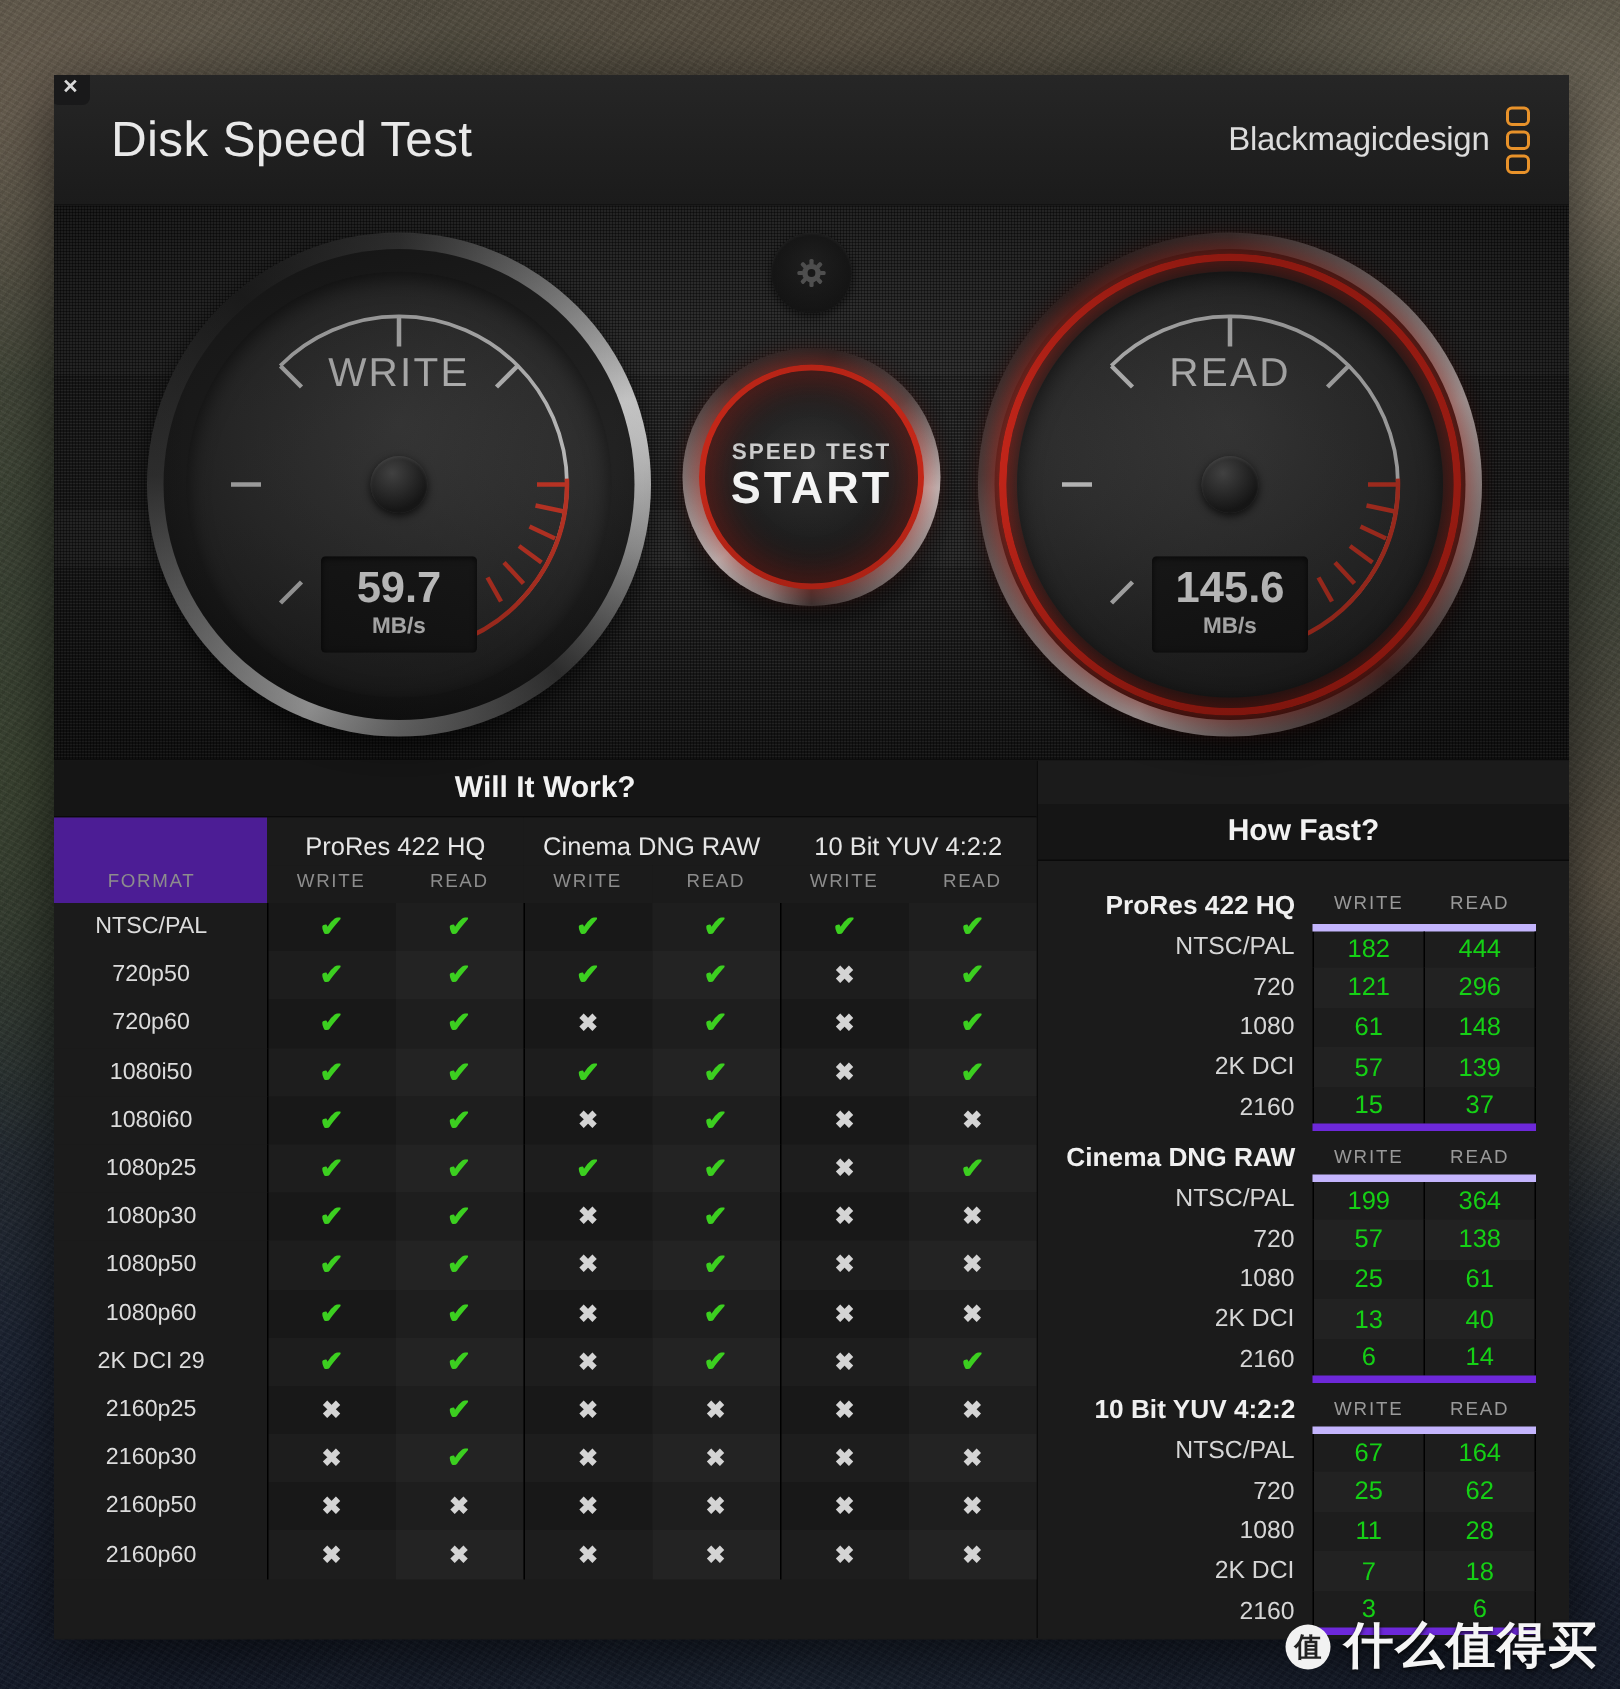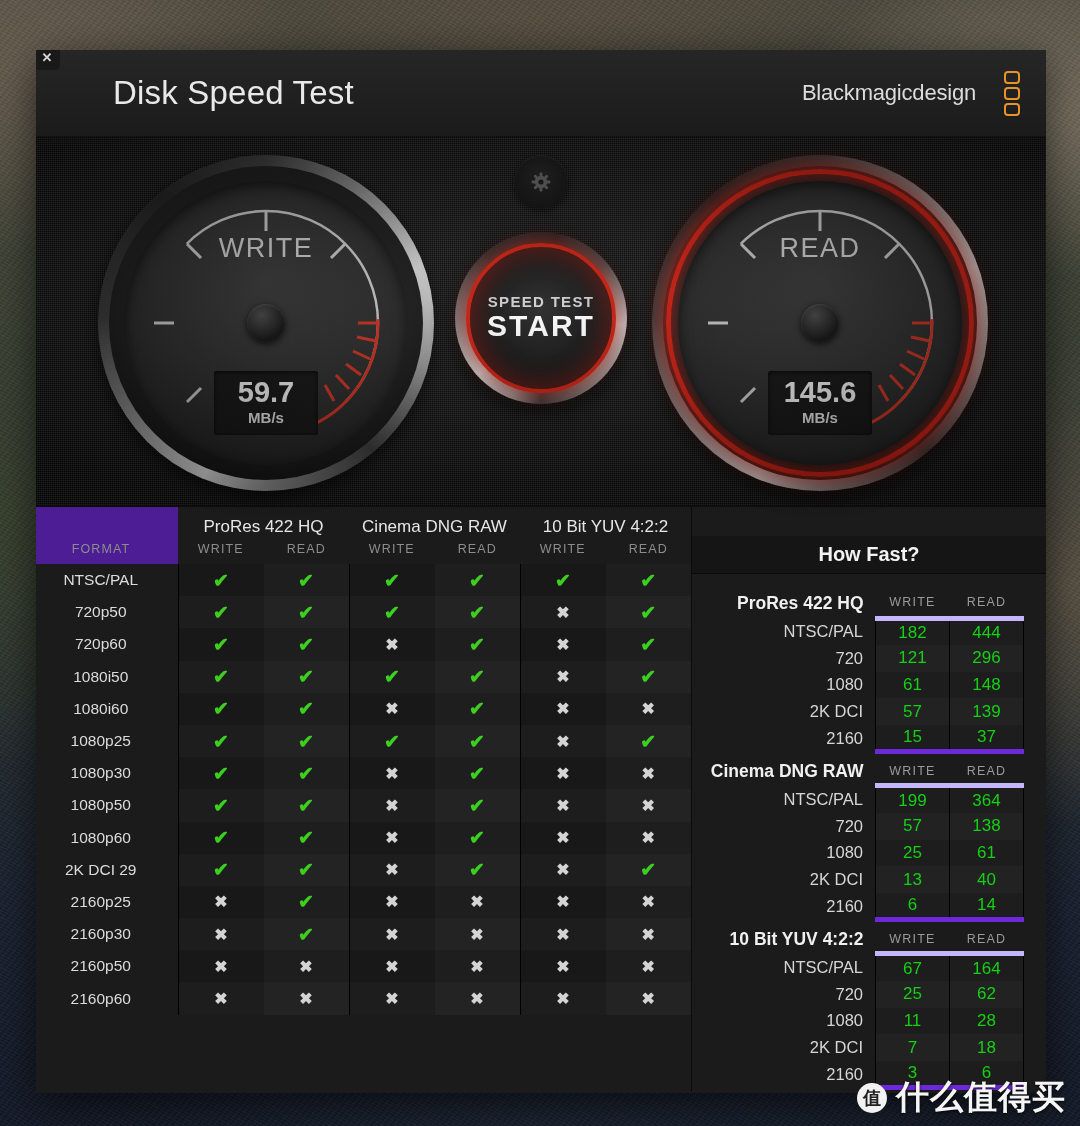--- a/index.html
+++ b/index.html
@@ -46,22 +46,22 @@
     z-index:20; cursor:pointer;
   }
 
   
   #titlebar{
     position:relative; height:86px;
     background:linear-gradient(180deg,#262626 0%,#202020 55%,#1b1b1b 100%);
     display:flex; align-items:center; justify-content:space-between;
     padding:0 26px 0 38px;
   }
-  #app-title{ font-size:33px; color:#e9e9e9; font-weight:300; letter-spacing:.2px;margin-left:39px; }
-  #brand{ display:flex; align-items:center; gap:28px; }
+  #app-title{ font-size:33px; color:#e9e9e9; font-weight:300; letter-spacing:.2px; }
+  #brand{ display:flex; align-items:center; gap:11px; }
   #brand-text{ font-size:22px; color:#dcdcdc; font-weight:300; letter-spacing:-.2px; }
   #brand-logo{ display:flex; flex-direction:column; gap:3px; }
   #brand-logo i{
     display:block; width:16px; height:13px; border:2.5px solid #e8922a; border-radius:4px;
   }
 
   
   #gauge-panel{
     position:relative; height:371px;
     background:#2a2a2a;
@@ -342,20 +342,21 @@
           <span class="val">145.6</span>
           <span class="unit">MB/s</span>
         </div>
       </div>
     </div>
   </div>
 
   <div id="bottom">
 
     <div id="left-panel">
+      <div class="section-title">Will It Work?</div>
       <table id="wiw-table">
         <colgroup>
             <col class="fmt">
             <col>
             <col>
             <col>
             <col>
             <col>
             <col>
           </colgroup>

